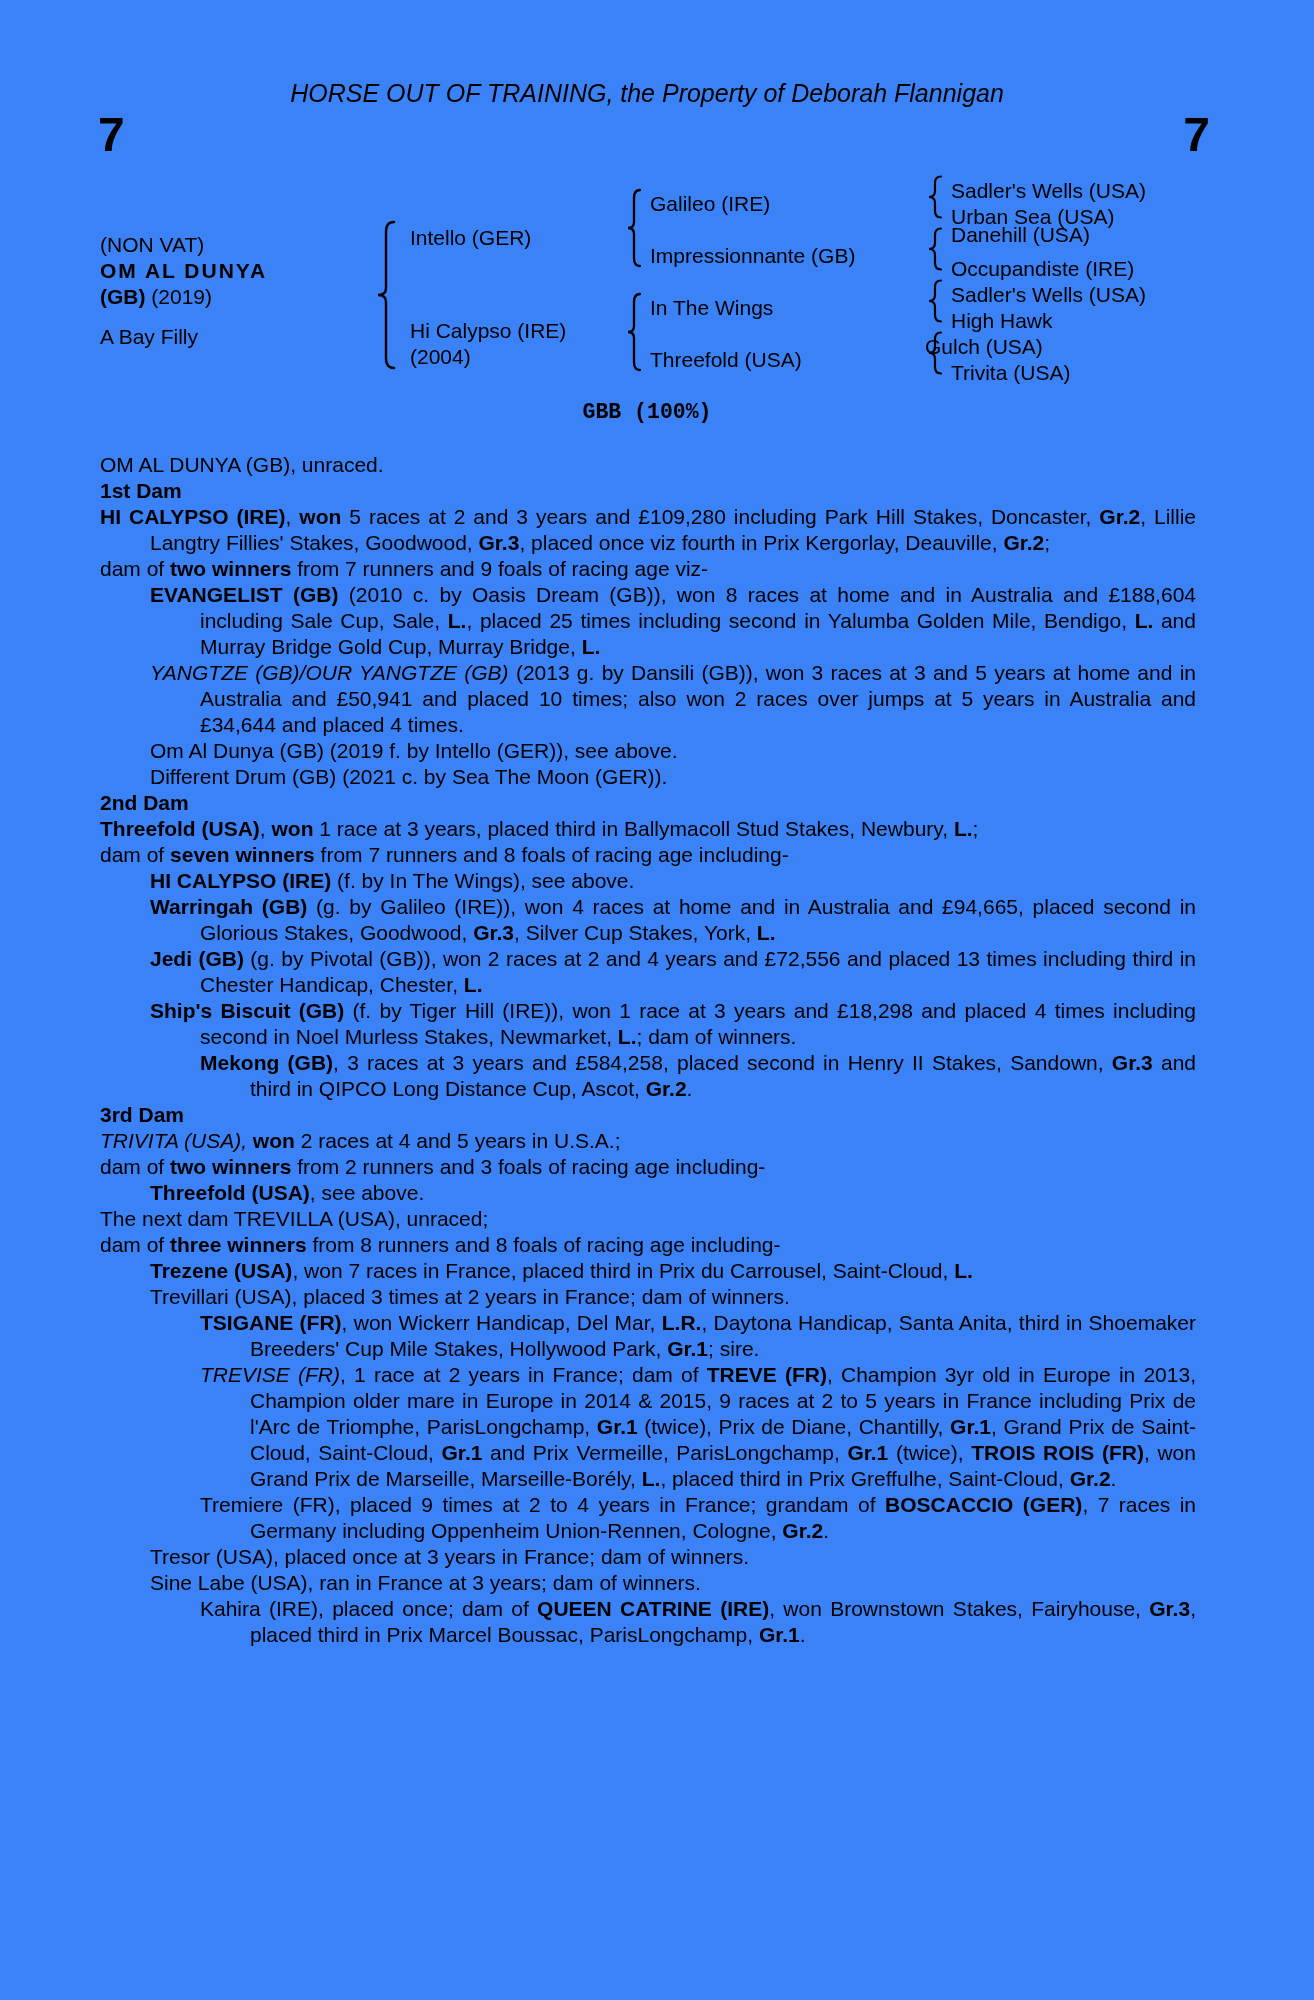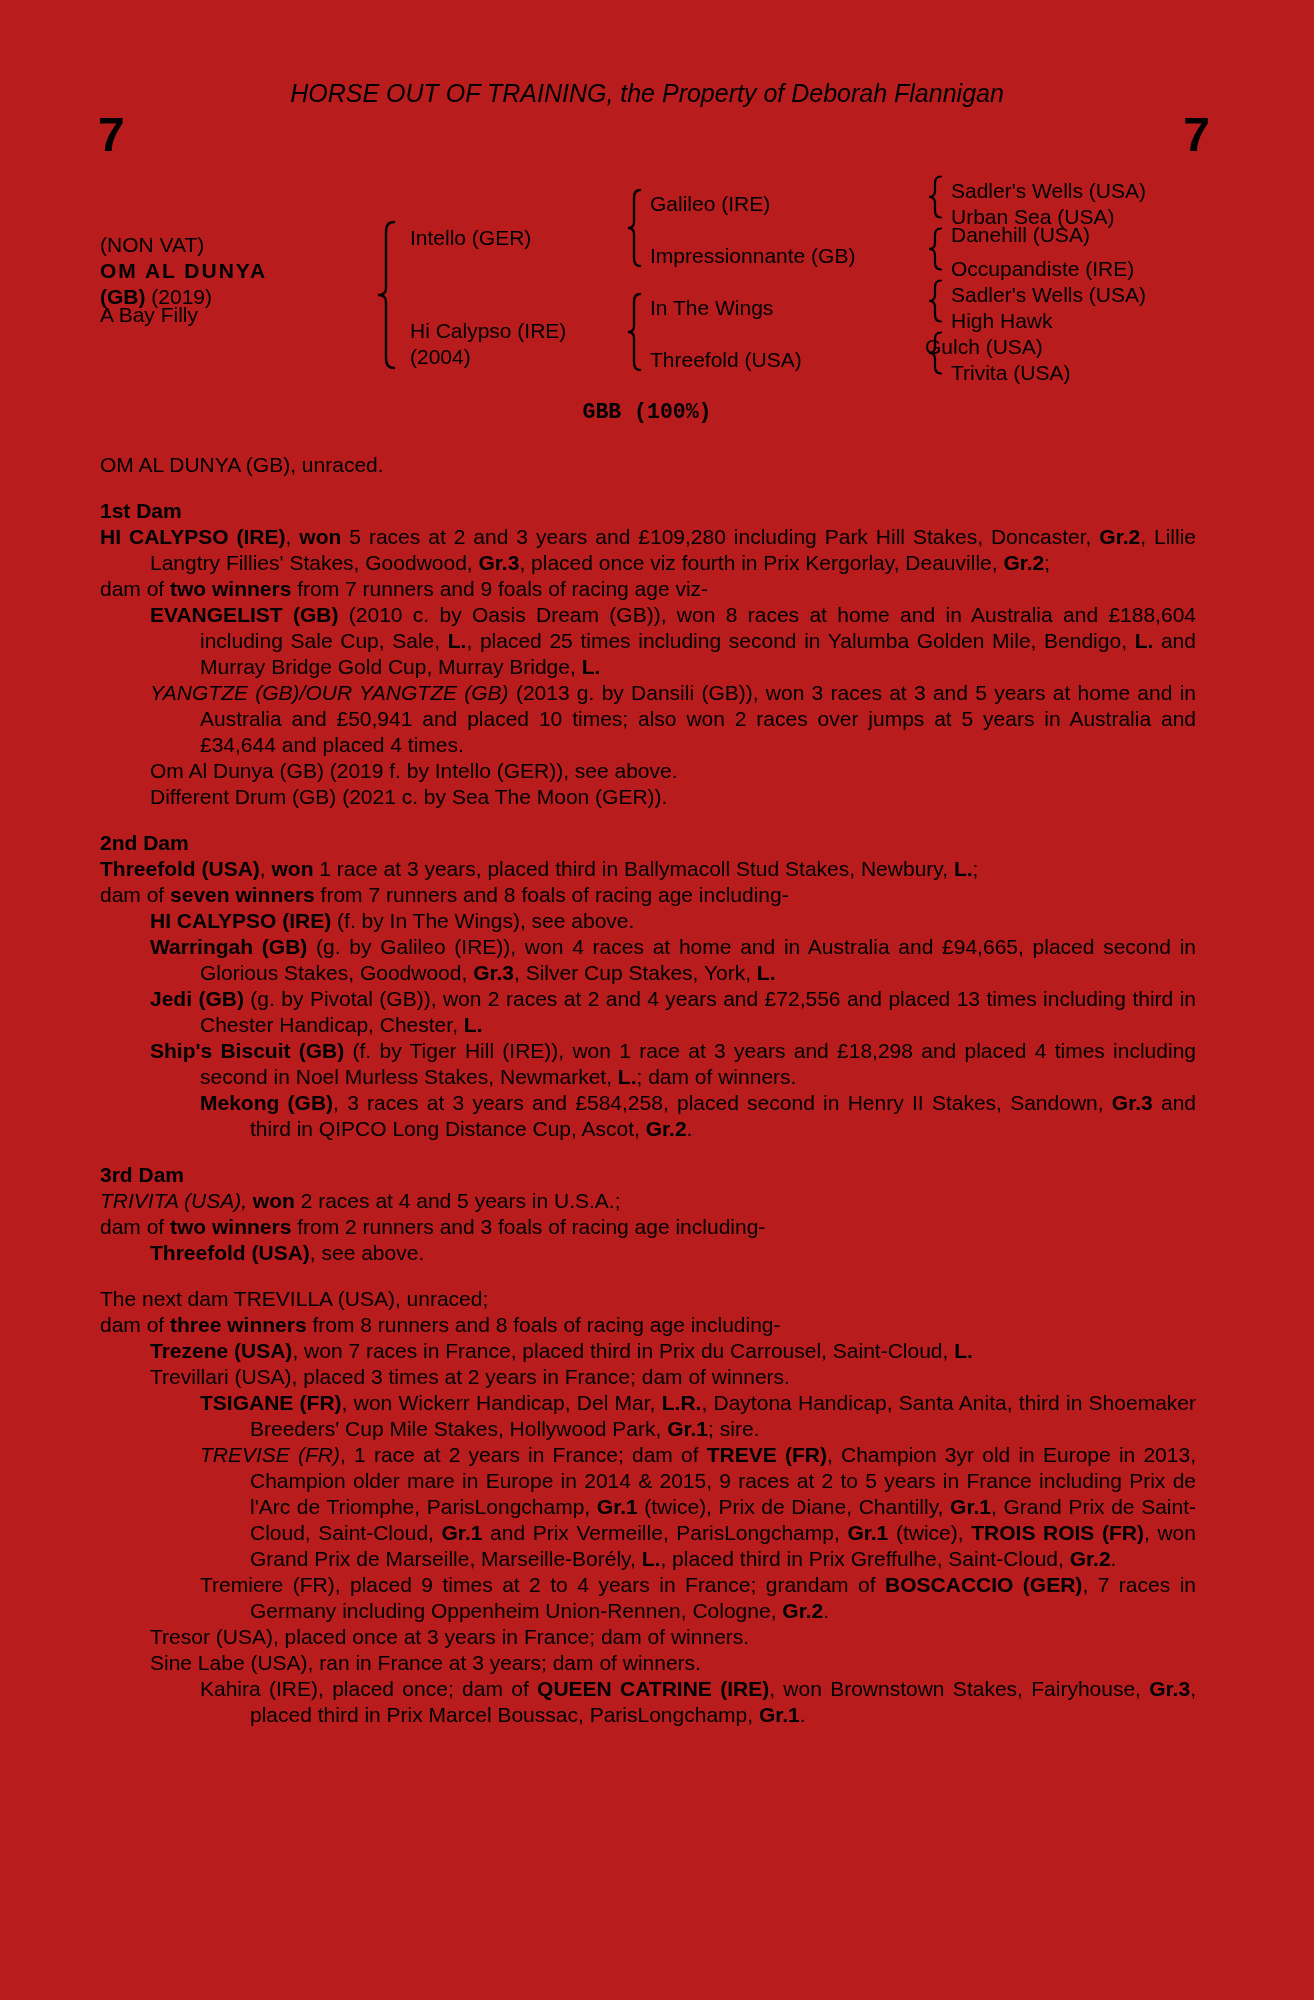--- a/index.html
+++ b/index.html
@@ -1,19 +1,19 @@
 <!DOCTYPE html>
 <html><head>
 <meta charset="utf-8">
 <style>
   html,body{margin:0;padding:0;background:#e8e8e8;}
   .page{
     position:relative;
     width:1314px;height:2000px;
-    background:#b91c1c;
+    background:#3b82f6;
     color:#000;
     font-family:"Liberation Sans", sans-serif;
     font-size:21px;
     line-height:26px;
     margin:0 auto;
     overflow:hidden;
   }
   .header-title{
     position:absolute;top:80px;left:0;width:1294px;
     text-align:center;
@@ -35,21 +35,21 @@
   .subject-name{letter-spacing:2px;}
   .brace{position:absolute;}
   .brace svg{display:block;}
   .gbb{
     position:absolute;top:399px;left:0;width:1294px;
     text-align:center;font-weight:bold;font-size:21.5px;font-family:Liberation Mono, monospace;
   }
   .body-text{
     position:absolute;top:452px;left:100px;width:1096px;
   }
-  .section{margin-top:20px;}
+  .section{}
   .section:first-child{margin-top:0;}
   .heading{font-weight:bold;}
   .para{text-align:justify;}
   .para.ind0{padding-left:50px;text-indent:-50px;}
   .para.ind1{padding-left:100px;text-indent:-50px;}
   .para.ind2{padding-left:150px;text-indent:-50px;}
 </style>
 </head>
 <body>
 
@@ -57,21 +57,21 @@
 
   <div class="header-title">HORSE OUT OF TRAINING, the Property of Deborah Flannigan</div>
   <div class="lot lot-left">7</div>
   <div class="lot lot-right">7</div>
 
   <div class="pedigree">
 
     <span class="pp" style="left:100px;top:232px">(NON VAT)</span>
     <span class="pp b subject-name" style="left:100px;top:258px">OM AL DUNYA</span>
     <span class="pp" style="left:100px;top:284px"><span class="b">(GB)</span> <span>(2019)</span></span>
-    <span class="pp" style="left:100px;top:302px">A Bay Filly</span>
+    <span class="pp" style="left:100px;top:324px">A Bay Filly</span>
 
     <span class="brace" style="left:374px;top:220px">
       <svg width="24" height="150" viewBox="0 0 24 150">
           <path d="M20,2 Q12,2 12,12 L12,68 Q12,75 4,75 Q12,75 12,82 L12,138 Q12,148 20,148" fill="none" stroke="#000" stroke-width="2.4" stroke-linecap="round"></path>
         </svg>
     </span>
 
     <span class="pp" style="left:410px;top:225px">Intello (GER)</span>
     <span class="pp" style="left:410px;top:318px">Hi Calypso (IRE)</span>
     <span class="pp" style="left:410px;top:344px">(2004)</span>

